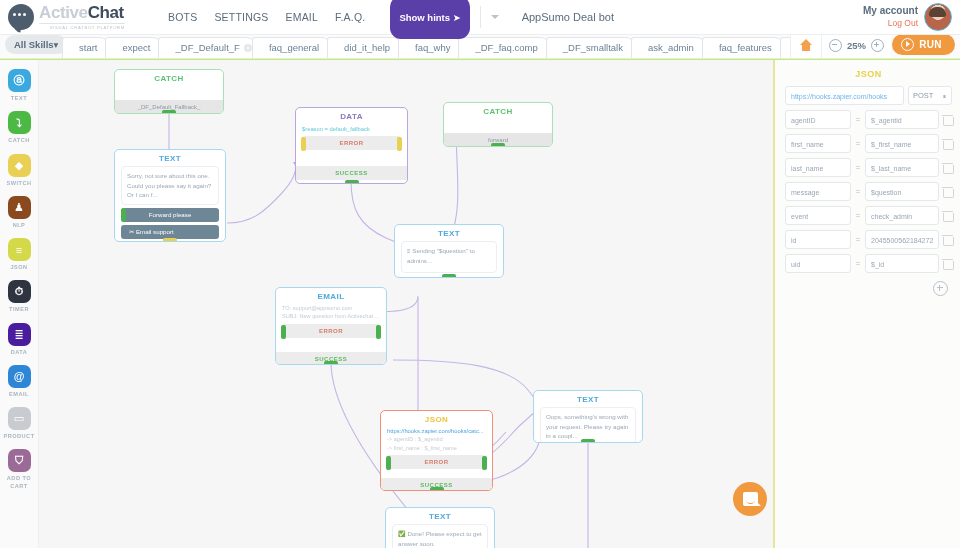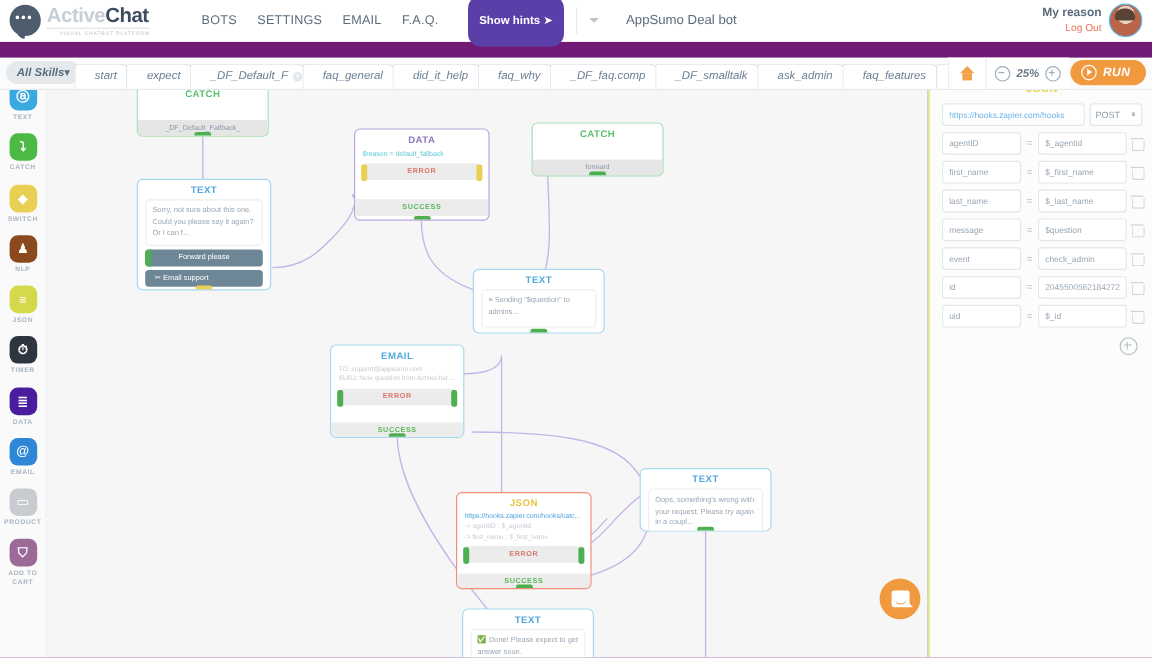--- a/index.html
+++ b/index.html
@@ -2,21 +2,21 @@
 <html><head>
 <meta charset="utf-8">
 <style>
   html,body{margin:0;padding:0;}
   body{
     width:960px;height:548px;overflow:hidden;
     font-family:"Liberation Sans","DejaVu Sans",sans-serif;
     background:#f7f7f7;color:#6b7b8a;
     -webkit-font-smoothing:antialiased;
   }
-  .app{position:relative;width:960px;height:548px;overflow:hidden;background:#701a75;}
+  .app{position:relative;width:960px;height:548px;overflow:hidden;background:#bef264;}
 
   
   .topbar{position:absolute;left:0;top:0;width:960px;height:34px;background:#fff;
           border-bottom:1px solid #eceef0;display:flex;align-items:center;z-index:40;}
   .logo{display:flex;align-items:center;margin-left:8px;width:150px;}
   .logo-mark{width:26px;height:26px;border-radius:50%;background:#4d5d6e;position:relative;flex:0 0 auto;}
   .logo-mark:after{content:"";position:absolute;left:5px;bottom:-2px;width:8px;height:8px;
      background:#4d5d6e;border-radius:0 0 0 8px;transform:rotate(8deg);}
   .logo-dots{position:absolute;top:9px;left:5px;display:flex;gap:2px;}
   .logo-dots i{width:3px;height:3px;background:#fff;border-radius:50%;display:block;}
@@ -39,22 +39,22 @@
   .acct-text{text-align:right;line-height:1.25;}
   .acct-text .n{font-size:10px;color:#5b6c7d;font-weight:bold;}
   .acct-text .o{font-size:8.5px;color:#e8735a;}
   .avatar{width:26px;height:26px;border-radius:50%;border:1.5px solid #5bb8e8;
           background:radial-gradient(circle at 50% 32%, #e8d2be 0 34%, #b8654a 35% 100%);
           overflow:hidden;position:relative;}
   .avatar:after{content:"";position:absolute;left:4px;top:3px;width:17px;height:10px;
      background:#5a4235;border-radius:8px 8px 3px 3px;}
 
   
-  .tabbar{position:absolute;left:0;top:48px;width:960px;height:26px;background:#fbfbfb;
-          border-bottom:1px solid #e7eaed;z-index:35;font-style:italic;}
+  .tabbar{position:absolute;left:0;top:32px;width:960px;height:26px;background:#fbfbfb;
+          border-bottom:1px solid #e7eaed;z-index:35;}
   .skills{position:absolute;left:5px;top:3px;background:#e6e9ec;border-radius:10px;
           padding:4px 9px;font-size:9.5px;font-weight:bold;color:#5b6c7d;}
   .tabs{position:absolute;left:62px;top:0;height:26px;display:flex;align-items:flex-end;overflow:hidden;width:760px;}
   .tab{position:relative;height:20px;line-height:20px;background:#fff;border:1px solid #e2e6ea;
        border-bottom:none;border-radius:3px 12px 0 0;padding:0 13px 0 16px;margin-right:-6px;
        font-size:9.5px;color:#6b8196;white-space:nowrap;transform:skewX(0deg);}
   .tab .tx{display:inline-block;}
   .tab.closer{padding-right:17px;}
   .tab .close{position:absolute;right:5px;top:6px;width:8px;height:8px;border-radius:50%;
               background:#e4e8eb;color:#fff;font-size:6px;line-height:8px;text-align:center;}
@@ -187,21 +187,21 @@
 
     <div class="divider-v"></div>
 
     <div class="bot-select">
       <span class="caret"></span>
       <span>AppSumo Deal bot</span>
     </div>
 
     <div class="account">
       <div class="acct-text">
-        <div class="n">My reason</div>
+        <div class="n">My account</div>
         <div class="o">Log Out</div>
       </div>
       <div class="avatar"></div>
     </div>
   </div>
 
   <div class="tabbar">
     <div class="skills">All Skills▾</div>
     <div class="tabs">
         <div class="tab"><span class="tx">start</span></div>

